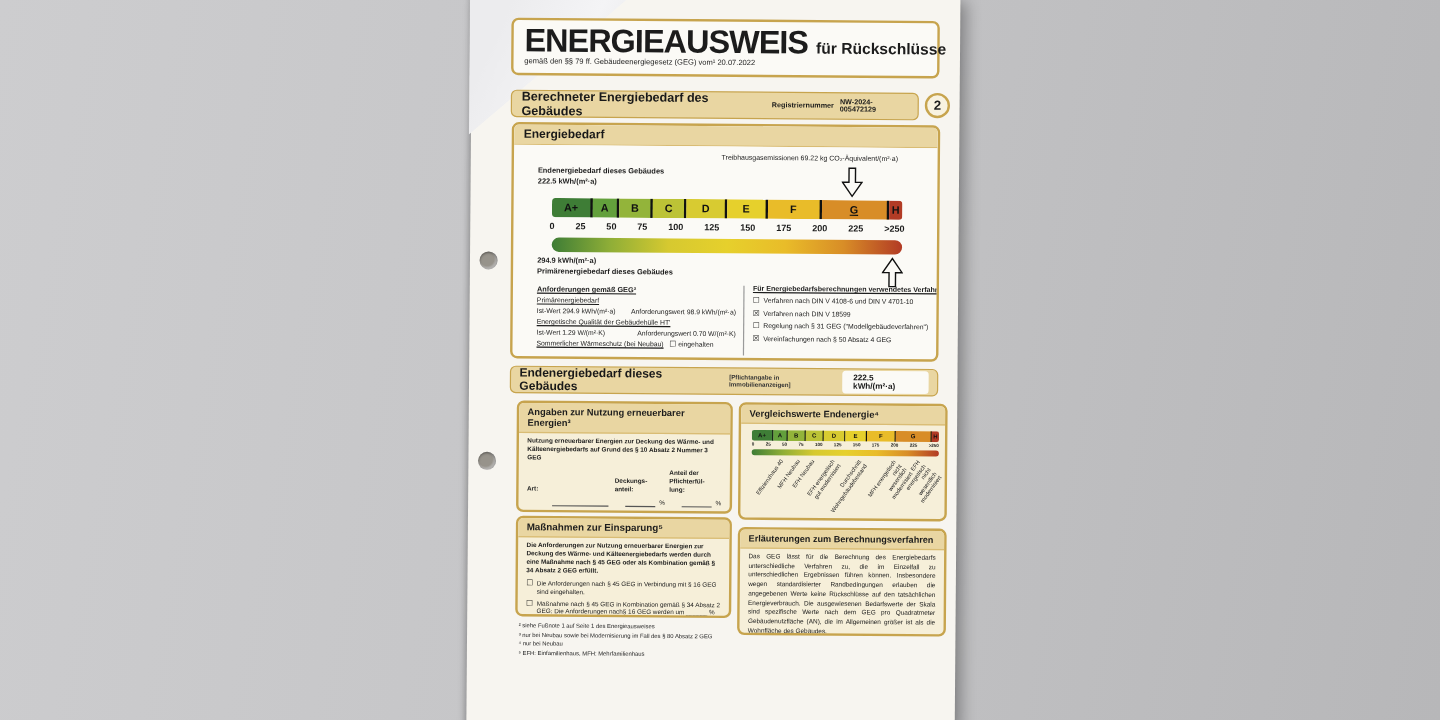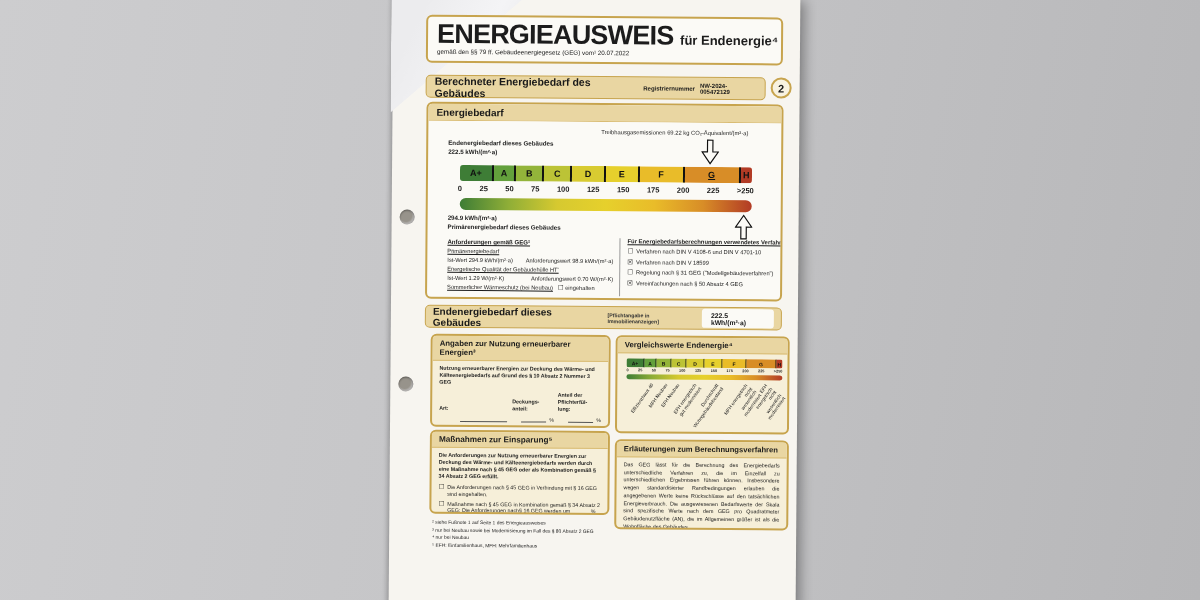--- a/index.html
+++ b/index.html
@@ -110,21 +110,21 @@
 </style>
 </head>
 <body>
 
 <div class="paper">
   <div class="dogear"></div>
   <div class="hole" style="top:215px;"></div>
   <div class="hole" style="top:382px;"></div>
 
   <div class="gold-box title-box">
-    <div class="title-main"><span>ENERGIEAUSWEIS</span> <span class="title-suffix">für Endenergie⁴</span></div>
+    <div class="title-main"><span>ENERGIEAUSWEIS</span> <span class="title-suffix">für Rückschlüsse</span></div>
     <div class="title-sub">gemäß den §§ 79 ff. Gebäudeenergiegesetz (GEG) vom¹ 20.07.2022</div>
   </div>
 
   <div class="header-bar band">
     <span class="header-title">Berechneter Energiebedarf des Gebäudes</span>
     <span class="reg">
       <span class="reg-label">Registriernummer</span>
       <span>NW-2024-005472129</span>
     </span>
   </div>

